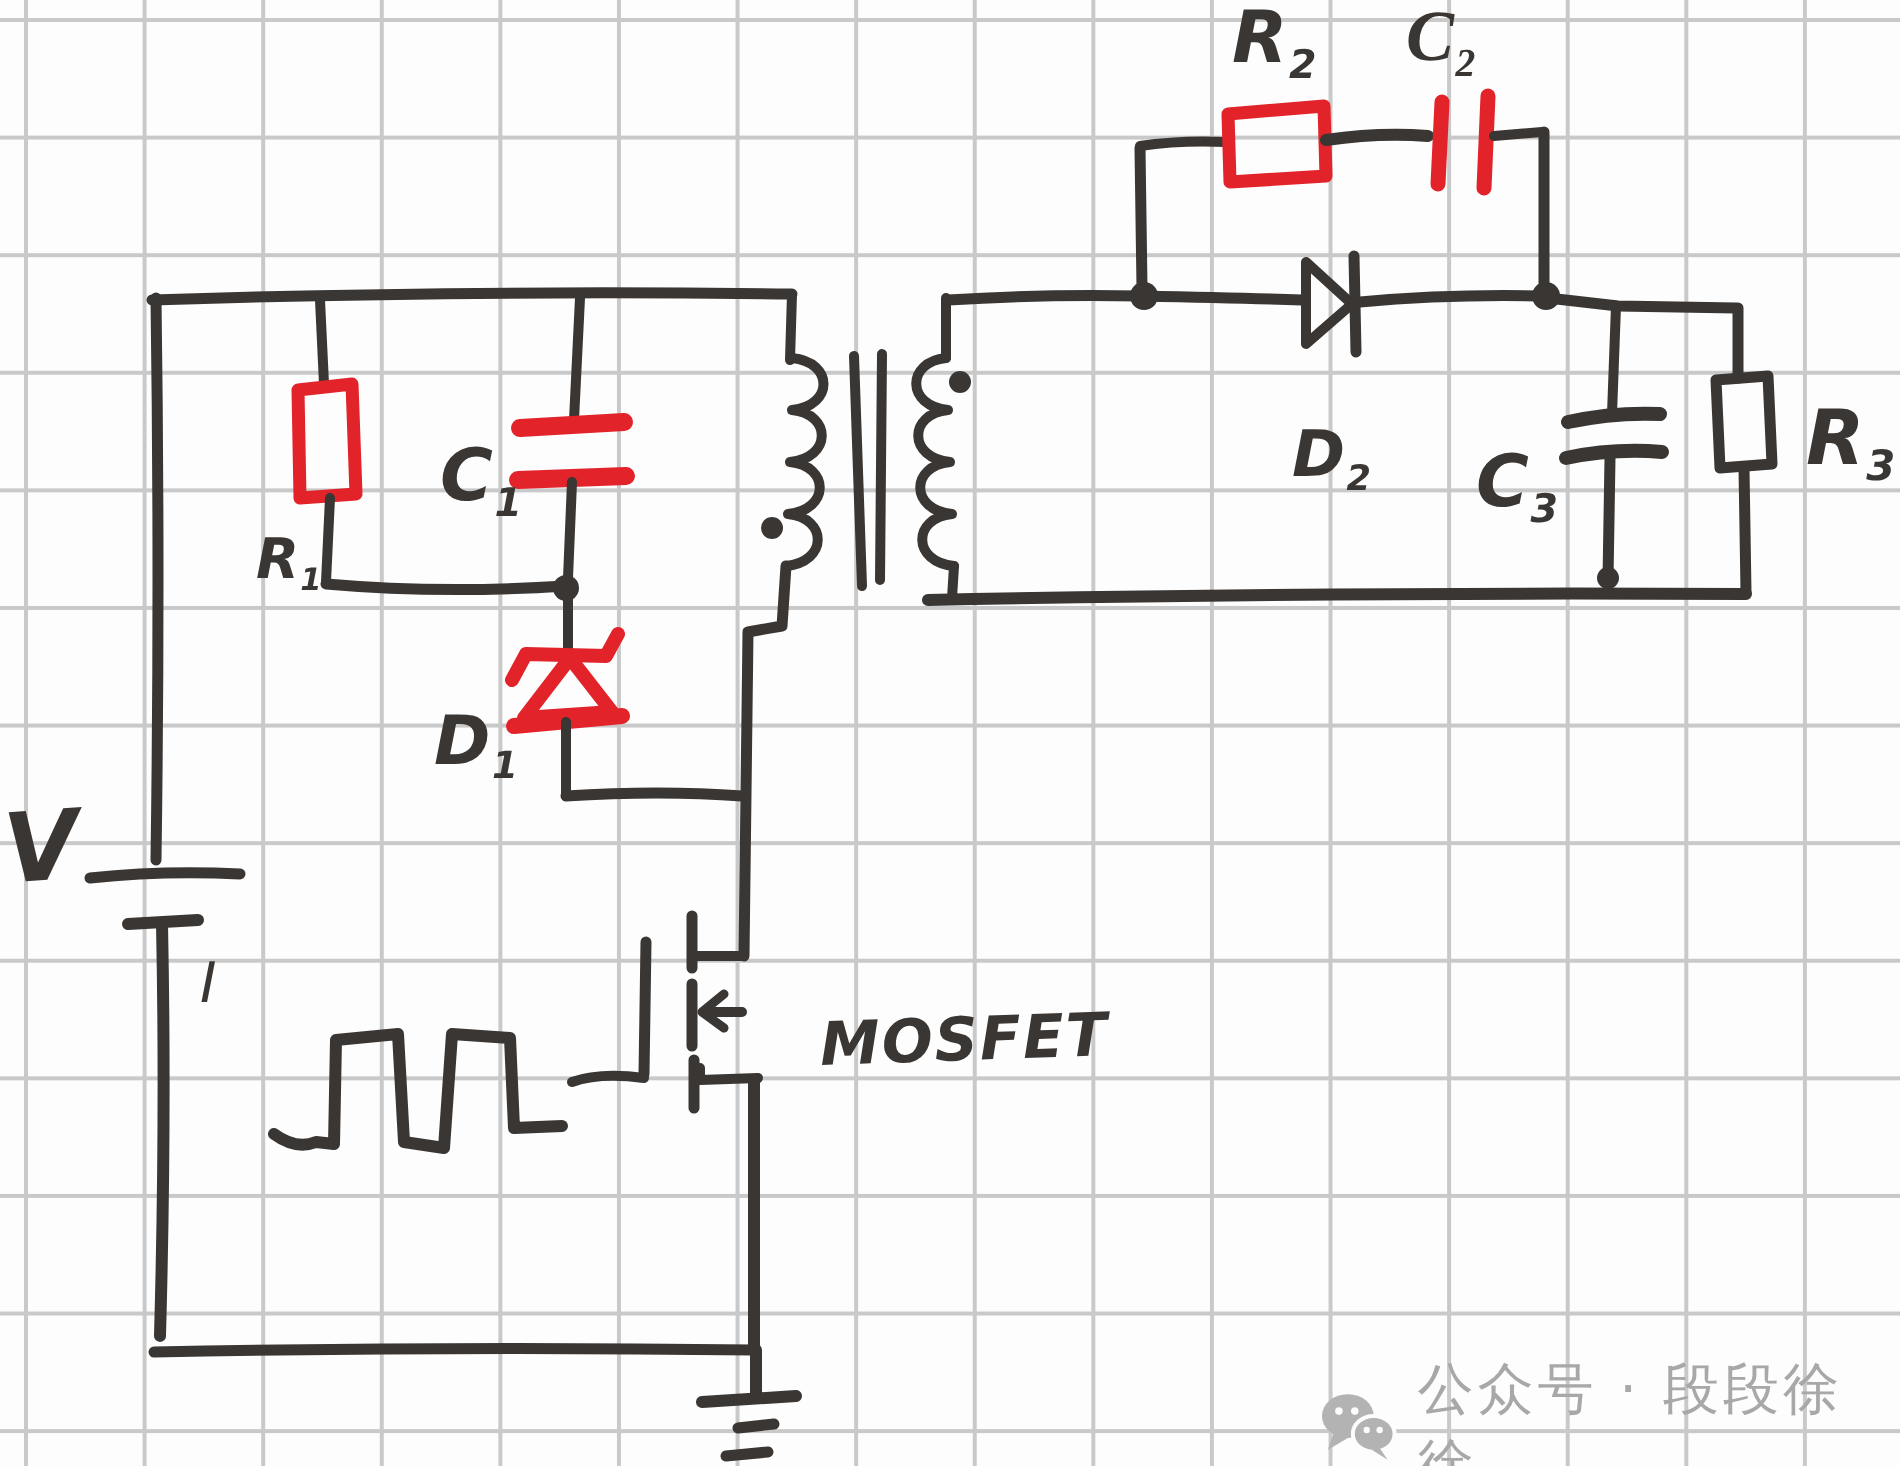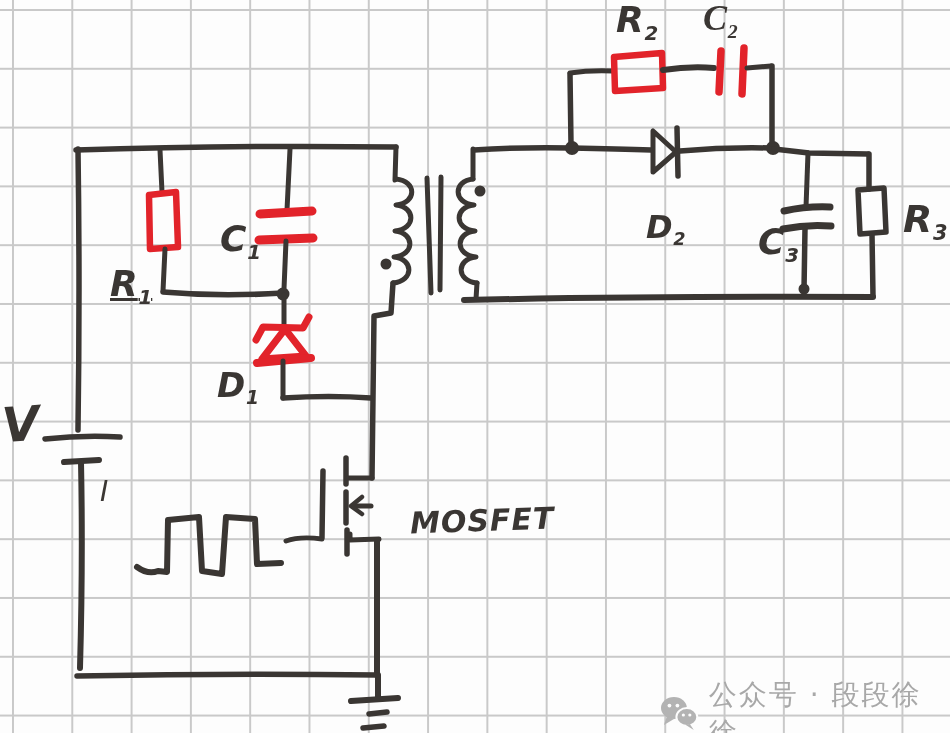--- a/index.html
+++ b/index.html
@@ -144,35 +144,35 @@
       <path class="ink" stroke-width="5.5" d="M869,154 L869,189"></path>
       <path class="ink" stroke-width="5.5" d="M858,190 L884,188 L886,232 L860,234 Z"></path>
       <path class="ink" stroke-width="5.5" d="M872,234 L873,296"></path>
     </g>
   </svg>
 
   <div class="lbl" style="left:2px; top:400px; font-size:48px; transform:rotate(-4deg);"><span>V</span></div>
 
   <div class="lbl" style="left:100px; top:478px; font-size:28px; font-weight:normal;"><span>I</span></div>
 
-  <div class="lbl" style="left:110px; top:266px; font-size:36px;text-decoration:underline;"><span>R</span><span class="sub">1</span></div>
+  <div class="lbl" style="left:128px; top:266px; font-size:28px;"><span>R</span><span class="sub">1</span></div>
 
   <div class="lbl" style="left:220px; top:221px; font-size:36px;"><span>C</span><span class="sub">1</span></div>
 
-  <div class="lbl" style="left:217px; top:368px; font-size:34px;"><span>D</span><span class="sub">1</span></div>
+  <div class="lbl" style="left:217px; top:354px; font-size:34px;"><span>D</span><span class="sub">1</span></div>
 
   <div class="lbl" style="left:410px; top:506px; font-size:30px; letter-spacing:1px; transform:rotate(-2deg);"><span>MOSFET</span></div>
 
   <div class="lbl" style="left:616px; top:2px; font-size:36px;"><span>R</span><span class="sub">2</span></div>
 
   <div class="lbl" style="left:703px; top:0px; font-size:36px;font-family:Liberation Serif, serif;"><span>C</span><span class="sub">2</span></div>
 
   <div class="lbl" style="left:646px; top:178px; font-size:32px;margin-top:33px;"><span>D</span><span class="sub">2</span></div>
 
-  <div class="lbl" style="left:758px; top:224px; font-size:36px;"><span>C</span><span class="sub">3</span></div>
+  <div class="lbl" style="left:738px; top:224px; font-size:36px;"><span>C</span><span class="sub">3</span></div>
 
   <div class="lbl" style="left:903px; top:200px; font-size:38px;text-align:right;"><span>R</span><span class="sub">3</span></div>
 
   <div class="watermark">
     <svg width="40" height="36" viewBox="0 0 40 36">
       <g fill="#b3b3b3">
         <ellipse cx="14" cy="12" rx="13" ry="11"></ellipse>
         <path d="M7,20 L4,29 L14,23 Z"></path>
         <ellipse cx="27" cy="21" rx="10.5" ry="9" stroke="#fdfdfd" stroke-width="2"></ellipse>
         <path d="M30,28 L34,34 L26,29 Z"></path>

